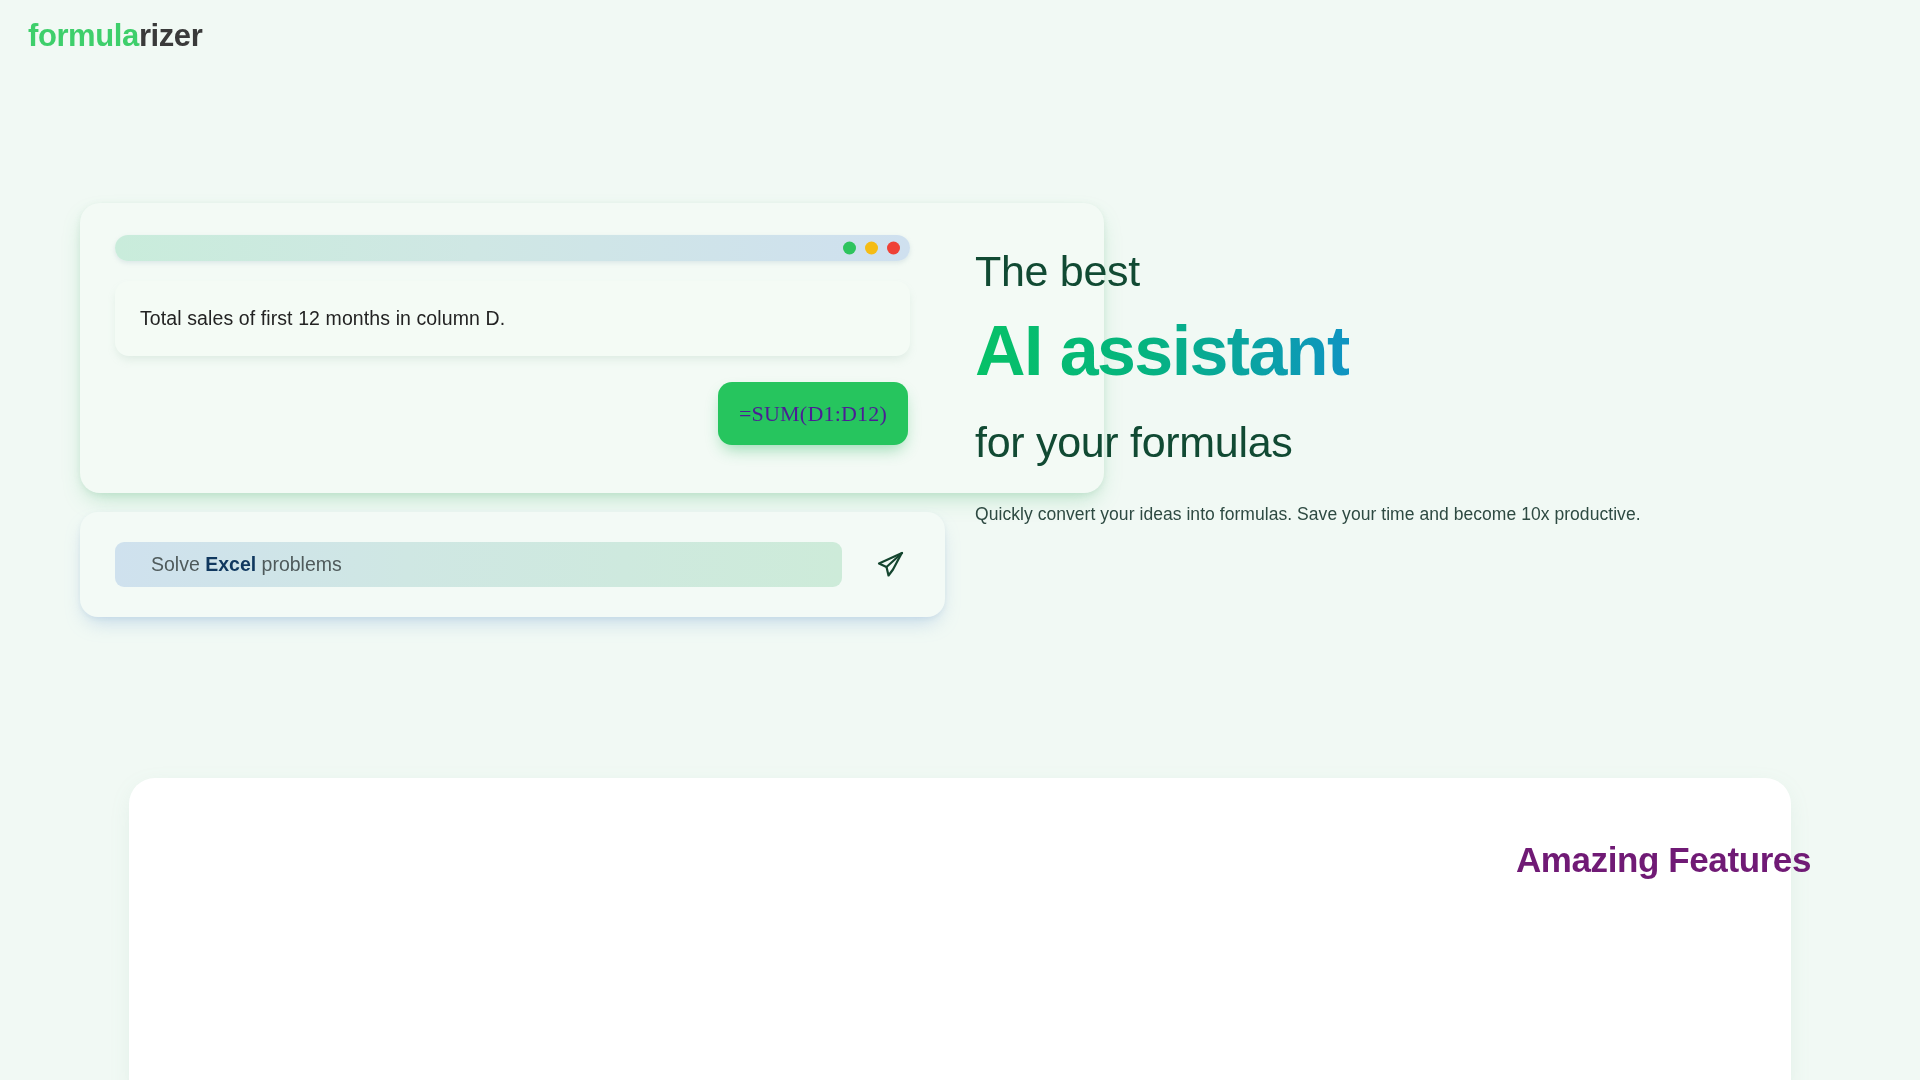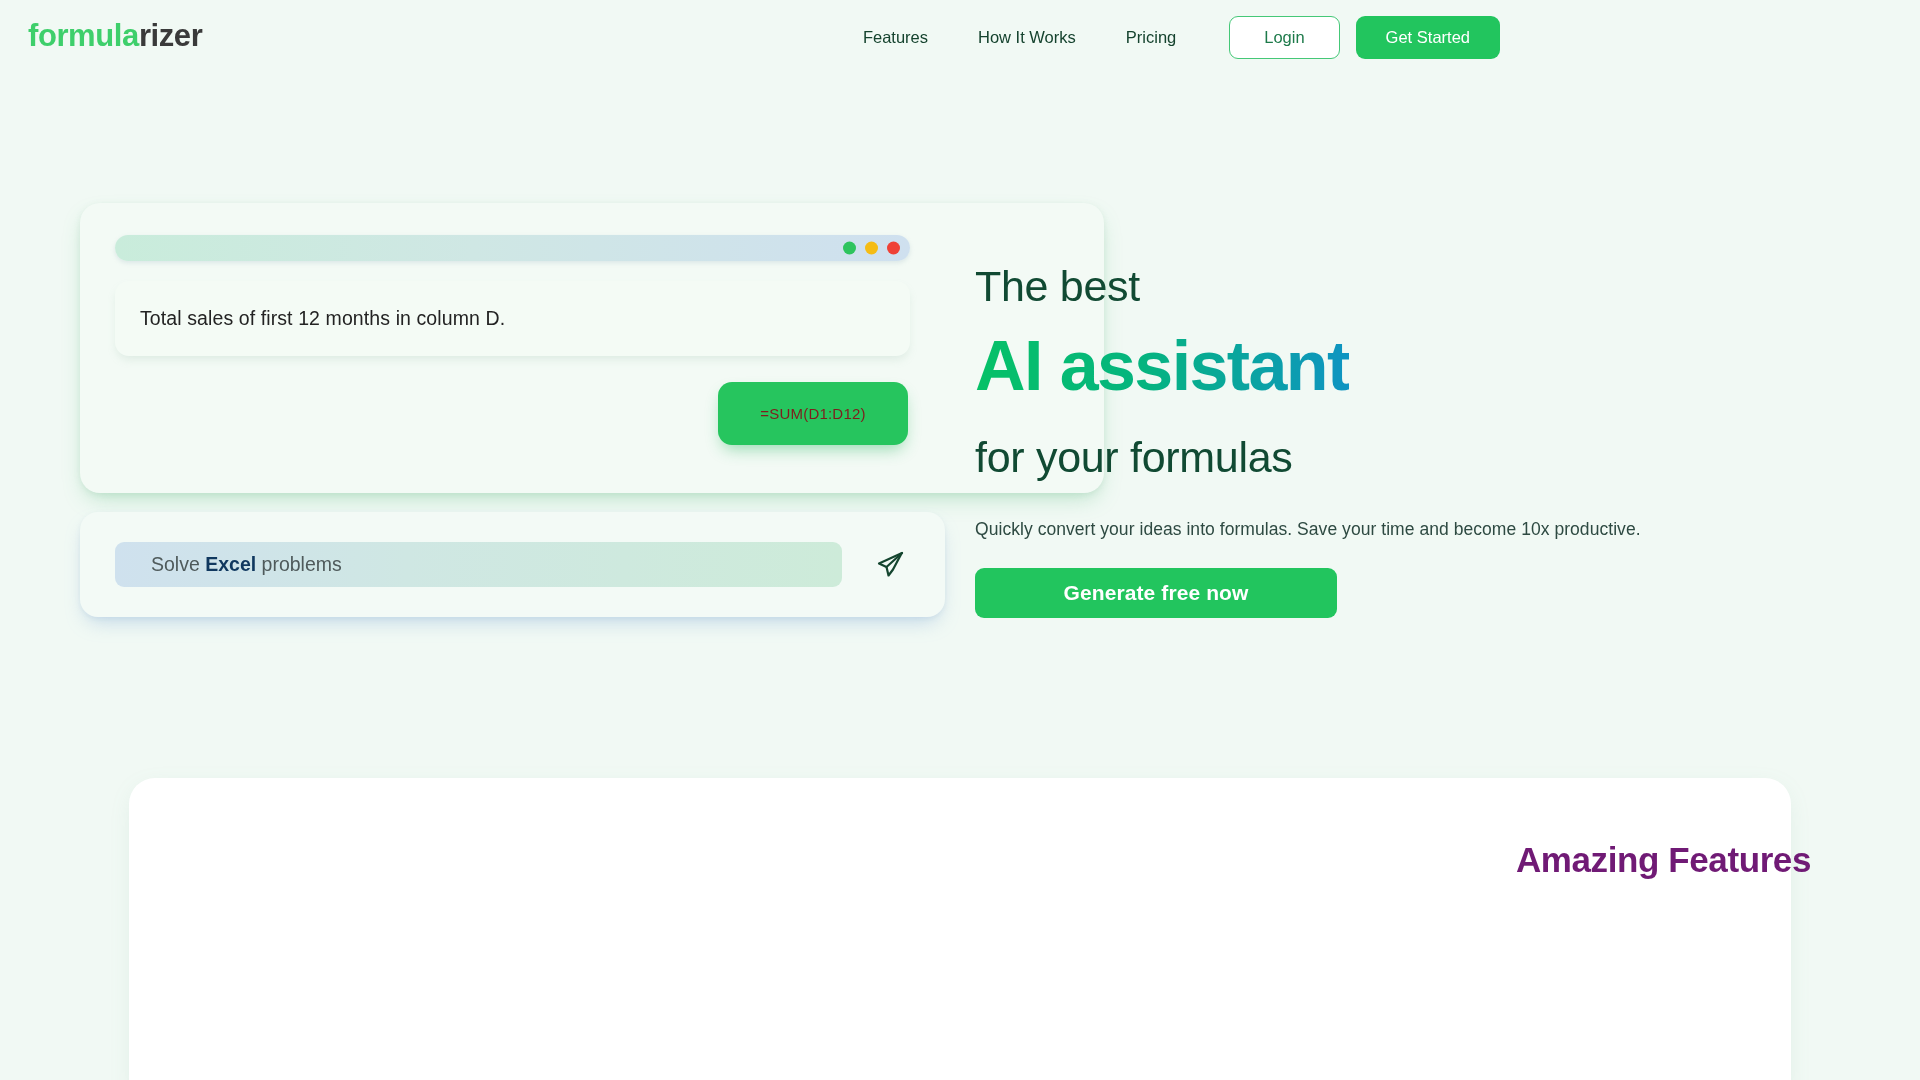--- a/index.html
+++ b/index.html
@@ -133,23 +133,24 @@
     width: 190px;
     height: 63px;
     background: #26c55e;
     border-radius: 14px;
     display: flex;
     align-items: center;
     justify-content: center;
     box-shadow: 0 8px 16px -4px rgba(40,180,95,0.45);
   }
   .formula-bubble span {
-    color: #7f1d1d;
-    font-size: 15px;
+    color: #4c1d95;
+    font-size: 22px;
     letter-spacing: 0.2px;
+    font-family: Liberation Serif, serif;
   }
 
   
   .input-card {
     position: absolute;
     left: 80px;
     top: 512px;
     width: 865px;
     height: 105px;
     background: #f3faf6;
@@ -192,21 +193,20 @@
     left: 975px;
     top: 245px;
     width: 720px;
   }
   .h-line1 {
     font-size: 43px;
     color: #114a33;
     font-weight: 400;
     letter-spacing: -0.3px;
     line-height: 1.25;
-    margin-top: 15px;
   }
   .h-line2 {
     font-size: 70px;
     font-weight: 700;
     letter-spacing: -1.6px;
     line-height: 1.22;
     margin-top: 10px;
     background: linear-gradient(90deg, #06c167 0%, #05b47f 45%, #0f94c2 100%);
     -webkit-background-clip: text;
     background-clip: text;
@@ -267,27 +267,20 @@
   }
 </style>
 </head>
 <body>
 
 <div class="header">
   <div class="logo">
     <span class="part-a">formula</span><span class="part-b">rizer</span>
   </div>
 
-  <nav class="nav">
-    <a class="nav-link" href="#">Features</a>
-    <a class="nav-link" href="#">How It Works</a>
-    <a class="nav-link" href="#">Pricing</a>
-    <button class="btn-login">Login</button>
-    <button class="btn-getstarted">Get Started</button>
-  </nav>
 </div>
 
 <div class="chat-card">
 
   <div class="titlebar">
     <div class="dots">
       <span class="dot dot-green"></span>
       <span class="dot dot-yellow"></span>
       <span class="dot dot-red"></span>
     </div>
@@ -312,18 +305,17 @@
     <path d="M33 9 L10 19.5 L17.5 23 L19.5 31.5 L24 25.5 L32.5 9.5 Z" stroke="#14452f" stroke-width="2.2" stroke-linejoin="round" fill="none"></path>
     <path d="M33 9 L17.5 23" stroke="#14452f" stroke-width="2.2" stroke-linecap="round"></path>
   </svg>
 </div>
 
 <div class="hero-copy">
   <div class="h-line1">The best</div>
   <div class="h-line2">AI assistant</div>
   <div class="h-line3">for your formulas</div>
   <div class="h-sub">Quickly convert your ideas into formulas. Save your time and become 10x productive.</div>
-  <button class="btn-generate">Generate free now</button>
 </div>
 
 <div class="features-card">
   <div class="features-title">Amazing Features</div>
 </div>
 
 </body></html>

